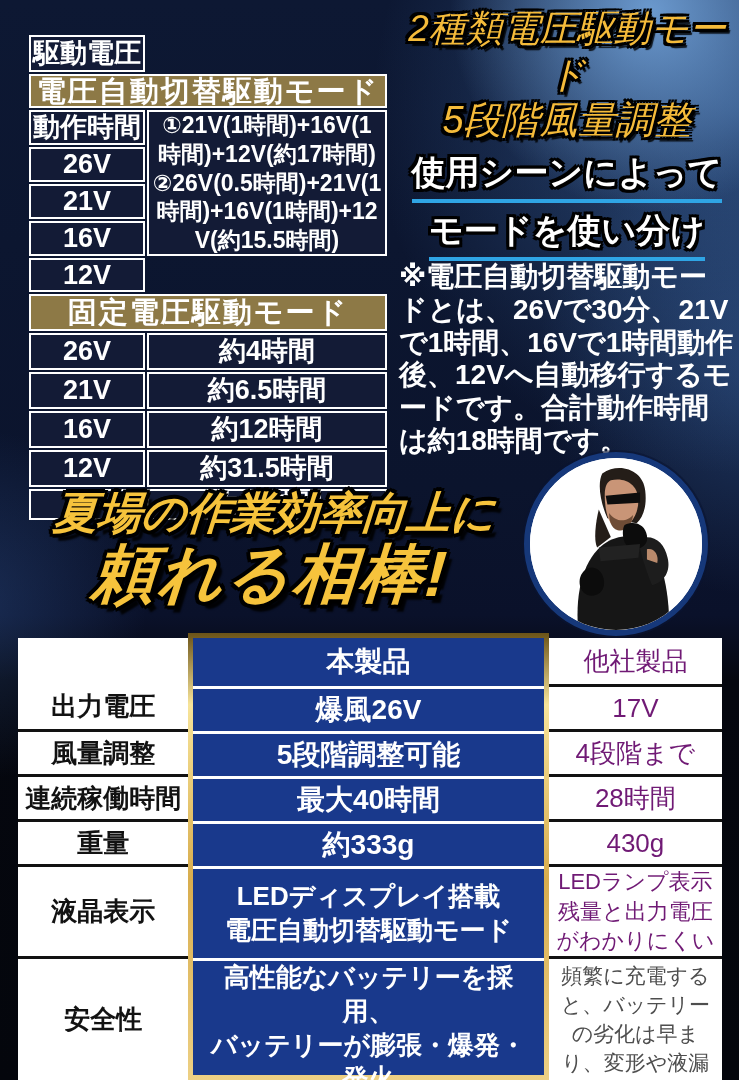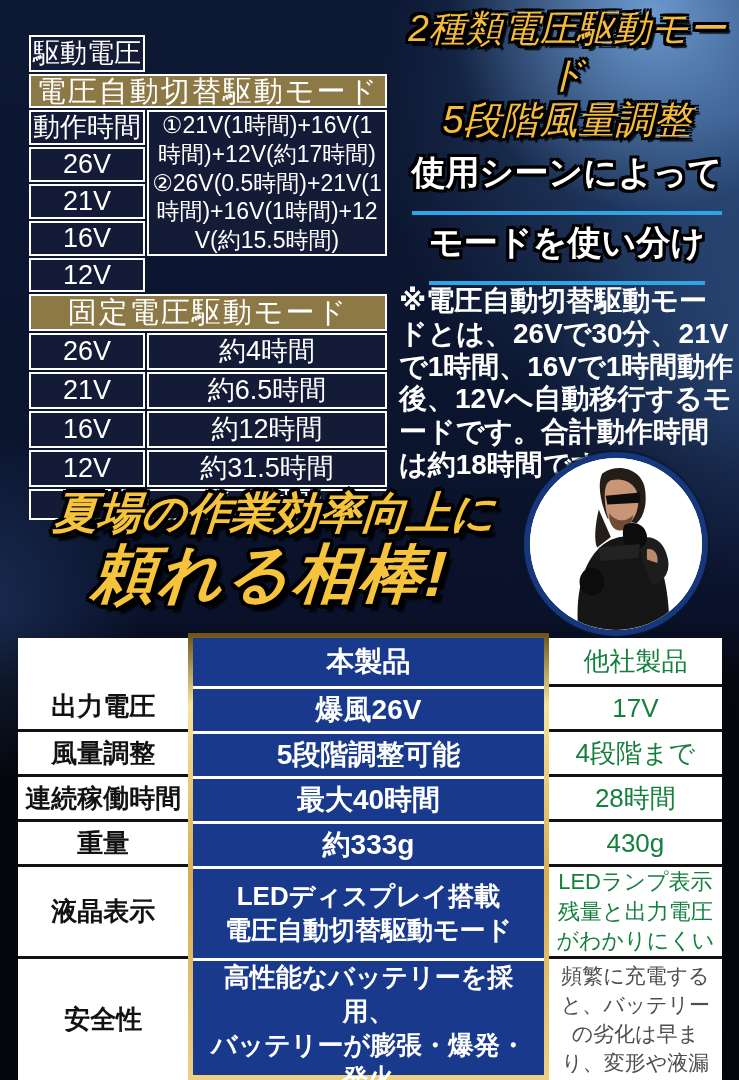--- a/index.html
+++ b/index.html
@@ -19,21 +19,21 @@
   
   .drive-table {
     position:absolute; left:29px; top:35px; width:358px;
     display:grid; grid-template-columns:116px 1fr;
     grid-template-rows:37px 34px 35px 35px 35px 35px 34px 37px 37px 37px 37px 37px;
     gap:2px;
   }
   .dcell {
     border:2px solid #fff; background:#131b36; color:#fff;
     display:flex; align-items:center; justify-content:center;
-    font-weight:normal; font-size:27px; line-height:1;
+    font-weight:bold; font-size:27px; line-height:1;
   }
   .dband { grid-column:1 / 3; background:#8d7946; font-size:29px; letter-spacing:2px; }
   .dmerged {
     grid-column:2; grid-row:3 / 7;
     flex-direction:column; font-size:23px; line-height:1.26; text-align:center;
     padding:2px 3px; word-break:break-all;
   }
   .dmerged span { display:block; }
   .dtime { font-size:27px; }
 
@@ -45,21 +45,21 @@
       -3px -3px 0 #000, 3px -3px 0 #000, -3px 3px 0 #000, 3px 3px 0 #000,
       0 -3px 0 #000, 0 3px 0 #000, -3px 0 0 #000, 3px 0 0 #000, 4px 5px 1px rgba(0,0,0,.85);
   }
   .promo-title1 { font-size:37px; line-height:1.25; }
   .promo-title2 { font-size:38px; line-height:1.15; }
   .outline-white {
     font-weight:bold; color:#fff; display:inline-block;
     text-shadow:
       -3px -3px 0 #000, 3px -3px 0 #000, -3px 3px 0 #000, 3px 3px 0 #000,
       0 -3px 0 #000, 0 3px 0 #000, -3px 0 0 #000, 3px 0 0 #000;
-    border-bottom:4px solid #2fa5e5; padding-bottom:15px;
+    border-bottom:4px solid #2fa5e5; padding-bottom:3px;
   }
   .promo-sub1 { font-size:34px; margin-top:8px; }
   .promo-sub2 { font-size:34px; margin-top:5px; }
   .promo-body { margin-top:12px; width:336px; text-align:left; color:#fff;
     font-weight:bold; font-size:28px; line-height:1.17; }
 
   
   .hero { position:absolute; left:22px; top:489px; width:500px; text-align:center;
     transform:skewX(-4deg); }
   .hero-line { font-weight:bold; font-style:italic; color:#f6c33c;
@@ -82,21 +82,21 @@
   .comp { position:absolute; left:18px; top:638px; width:704px; height:442px;
     display:flex; align-items:stretch; }
   .col-label { width:173px; background:#fff; display:grid;
     grid-template-rows:46px 45px 45px 45px 45px 92px 1fr; }
   .col-comp  { width:176px; background:#fff; display:grid;
     grid-template-rows:46px 45px 45px 45px 45px 92px 1fr; }
   .lcell { display:flex; align-items:center; justify-content:center;
     color:#121212; font-weight:bold; font-size:26px; text-align:center; }
   .lcell.bt { border-top:3px solid #121212; }
   .ccell { display:flex; align-items:center; justify-content:center;
-    color:#15803d; font-size:26px; text-align:center; padding:3px 5px; }
+    color:#701a75; font-size:26px; text-align:center; padding:3px 5px; }
   .ccell.bt { border-top:3px solid #121212; }
   .ccell.small { font-size:22px; line-height:1.35; word-break:break-all; }
   .ccell.xsmall { font-size:21px; line-height:1.38; color:#4e4e4e; word-break:break-all; }
 
   .gold-frame { width:366px; margin-top:-5px; height:calc(100% + 5px);
     padding:5px; background:linear-gradient(180deg,#6b5318 0%,#f7e49a 16%,#d8ad4e 55%,#edd084 100%); }
   .prod-grid { width:100%; height:100%; background:#19398c; display:grid;
     grid-template-rows:48px 45px 45px 45px 45px 92px 1fr; }
   .pcell { display:flex; align-items:center; justify-content:center;
     color:#fff; font-weight:bold; font-size:28px; text-align:center;

